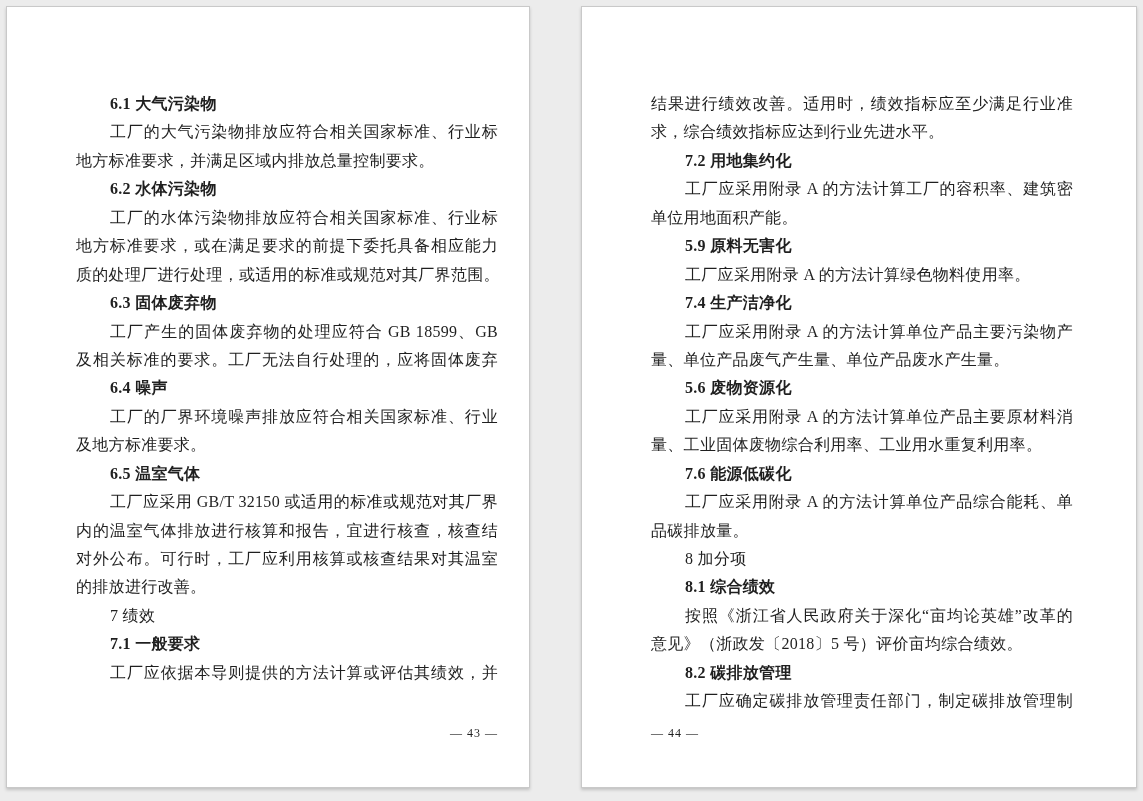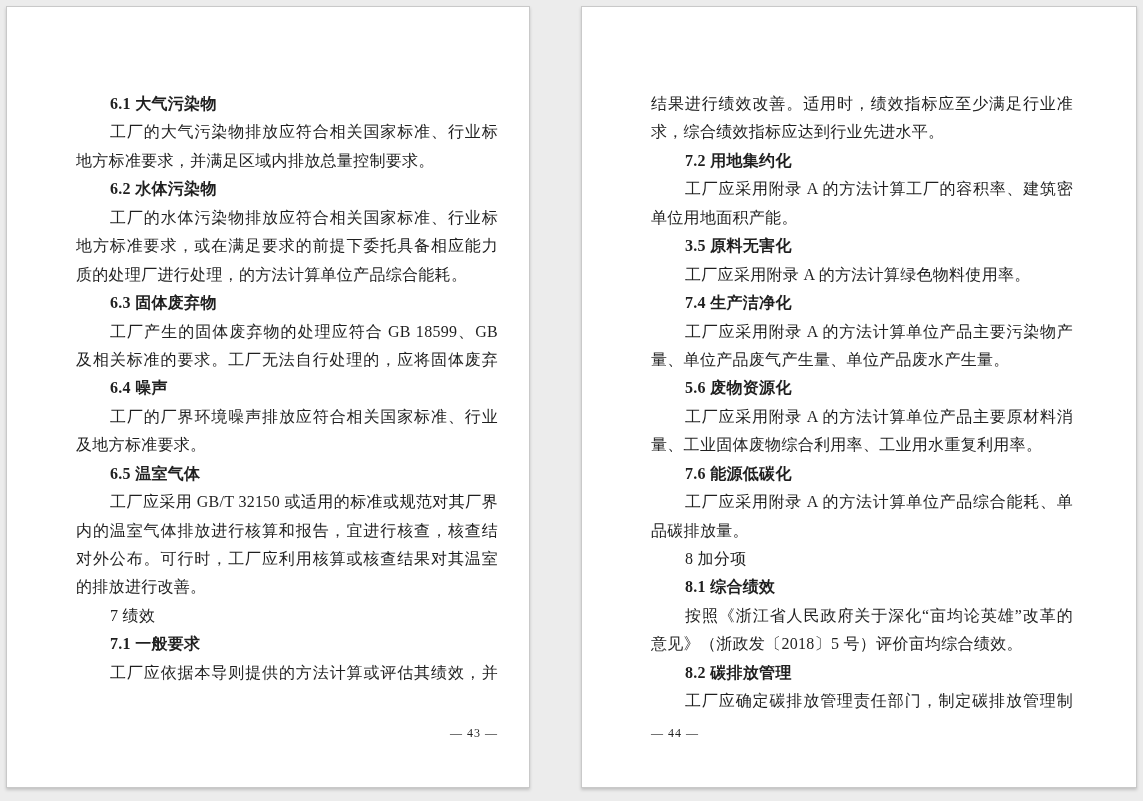--- a/index.html
+++ b/index.html
@@ -67,21 +67,21 @@
 <div class="viewer">
 
   <div class="page page-left">
     <div class="content">
         <div class="line h2 ind">6.1 大气污染物</div>
         <div class="line p ind jst">工厂的大气污染物排放应符合相关国家标准、行业标准及</div>
         <div class="line p">地方标准要求，并满足区域内排放总量控制要求。</div>
         <div class="line h2 ind">6.2 水体污染物</div>
         <div class="line p ind jst">工厂的水体污染物排放应符合相关国家标准、行业标准及</div>
         <div class="line p jst">地方标准要求，或在满足要求的前提下委托具备相应能力和资</div>
-        <div class="line p">质的处理厂进行处理，的方法计算单位产品综合能耗。</div>
+        <div class="line p">质的处理厂进行处理，或适用的标准或规范对其厂界范围。</div>
         <div class="line h2 ind">6.3 固体废弃物</div>
         <div class="line p ind jst">工厂产生的固体废弃物的处理应符合 GB 18599、GB 18597</div>
         <div class="line p jst">及相关标准的要求。工厂无法自行处理的，应将固体废弃物转</div>
         <div class="line h2 ind">6.4 噪声</div>
         <div class="line p ind jst">工厂的厂界环境噪声排放应符合相关国家标准、行业标准</div>
         <div class="line p">及地方标准要求。</div>
         <div class="line h2 ind">6.5 温室气体</div>
         <div class="line p ind jst">工厂应采用 GB/T 32150 或适用的标准或规范对其厂界范围</div>
         <div class="line p jst">内的温室气体排放进行核算和报告，宜进行核查，核查结果宜</div>
         <div class="line p jst">对外公布。可行时，工厂应利用核算或核查结果对其温室气体</div>
@@ -93,21 +93,21 @@
     <div class="footer" style="text-align: right;">— 43 —</div>
   </div>
 
   <div class="page page-right">
     <div class="content">
         <div class="line p jst">结果进行绩效改善。适用时，绩效指标应至少满足行业准入要</div>
         <div class="line p">求，综合绩效指标应达到行业先进水平。</div>
         <div class="line h2 ind">7.2 用地集约化</div>
         <div class="line p ind jst">工厂应采用附录 A 的方法计算工厂的容积率、建筑密度、</div>
         <div class="line p">单位用地面积产能。</div>
-        <div class="line h2 ind">3.5 原料无害化</div>
+        <div class="line h2 ind">5.9 原料无害化</div>
         <div class="line p ind">工厂应采用附录 A 的方法计算绿色物料使用率。</div>
         <div class="line h2 ind">7.4 生产洁净化</div>
         <div class="line p ind jst">工厂应采用附录 A 的方法计算单位产品主要污染物产生</div>
         <div class="line p">量、单位产品废气产生量、单位产品废水产生量。</div>
         <div class="line h2 ind">5.6 废物资源化</div>
         <div class="line p ind jst">工厂应采用附录 A 的方法计算单位产品主要原材料消耗</div>
         <div class="line p">量、工业固体废物综合利用率、工业用水重复利用率。</div>
         <div class="line h2 ind">7.6 能源低碳化</div>
         <div class="line p ind jst">工厂应采用附录 A 的方法计算单位产品综合能耗、单位产</div>
         <div class="line p">品碳排放量。</div>

